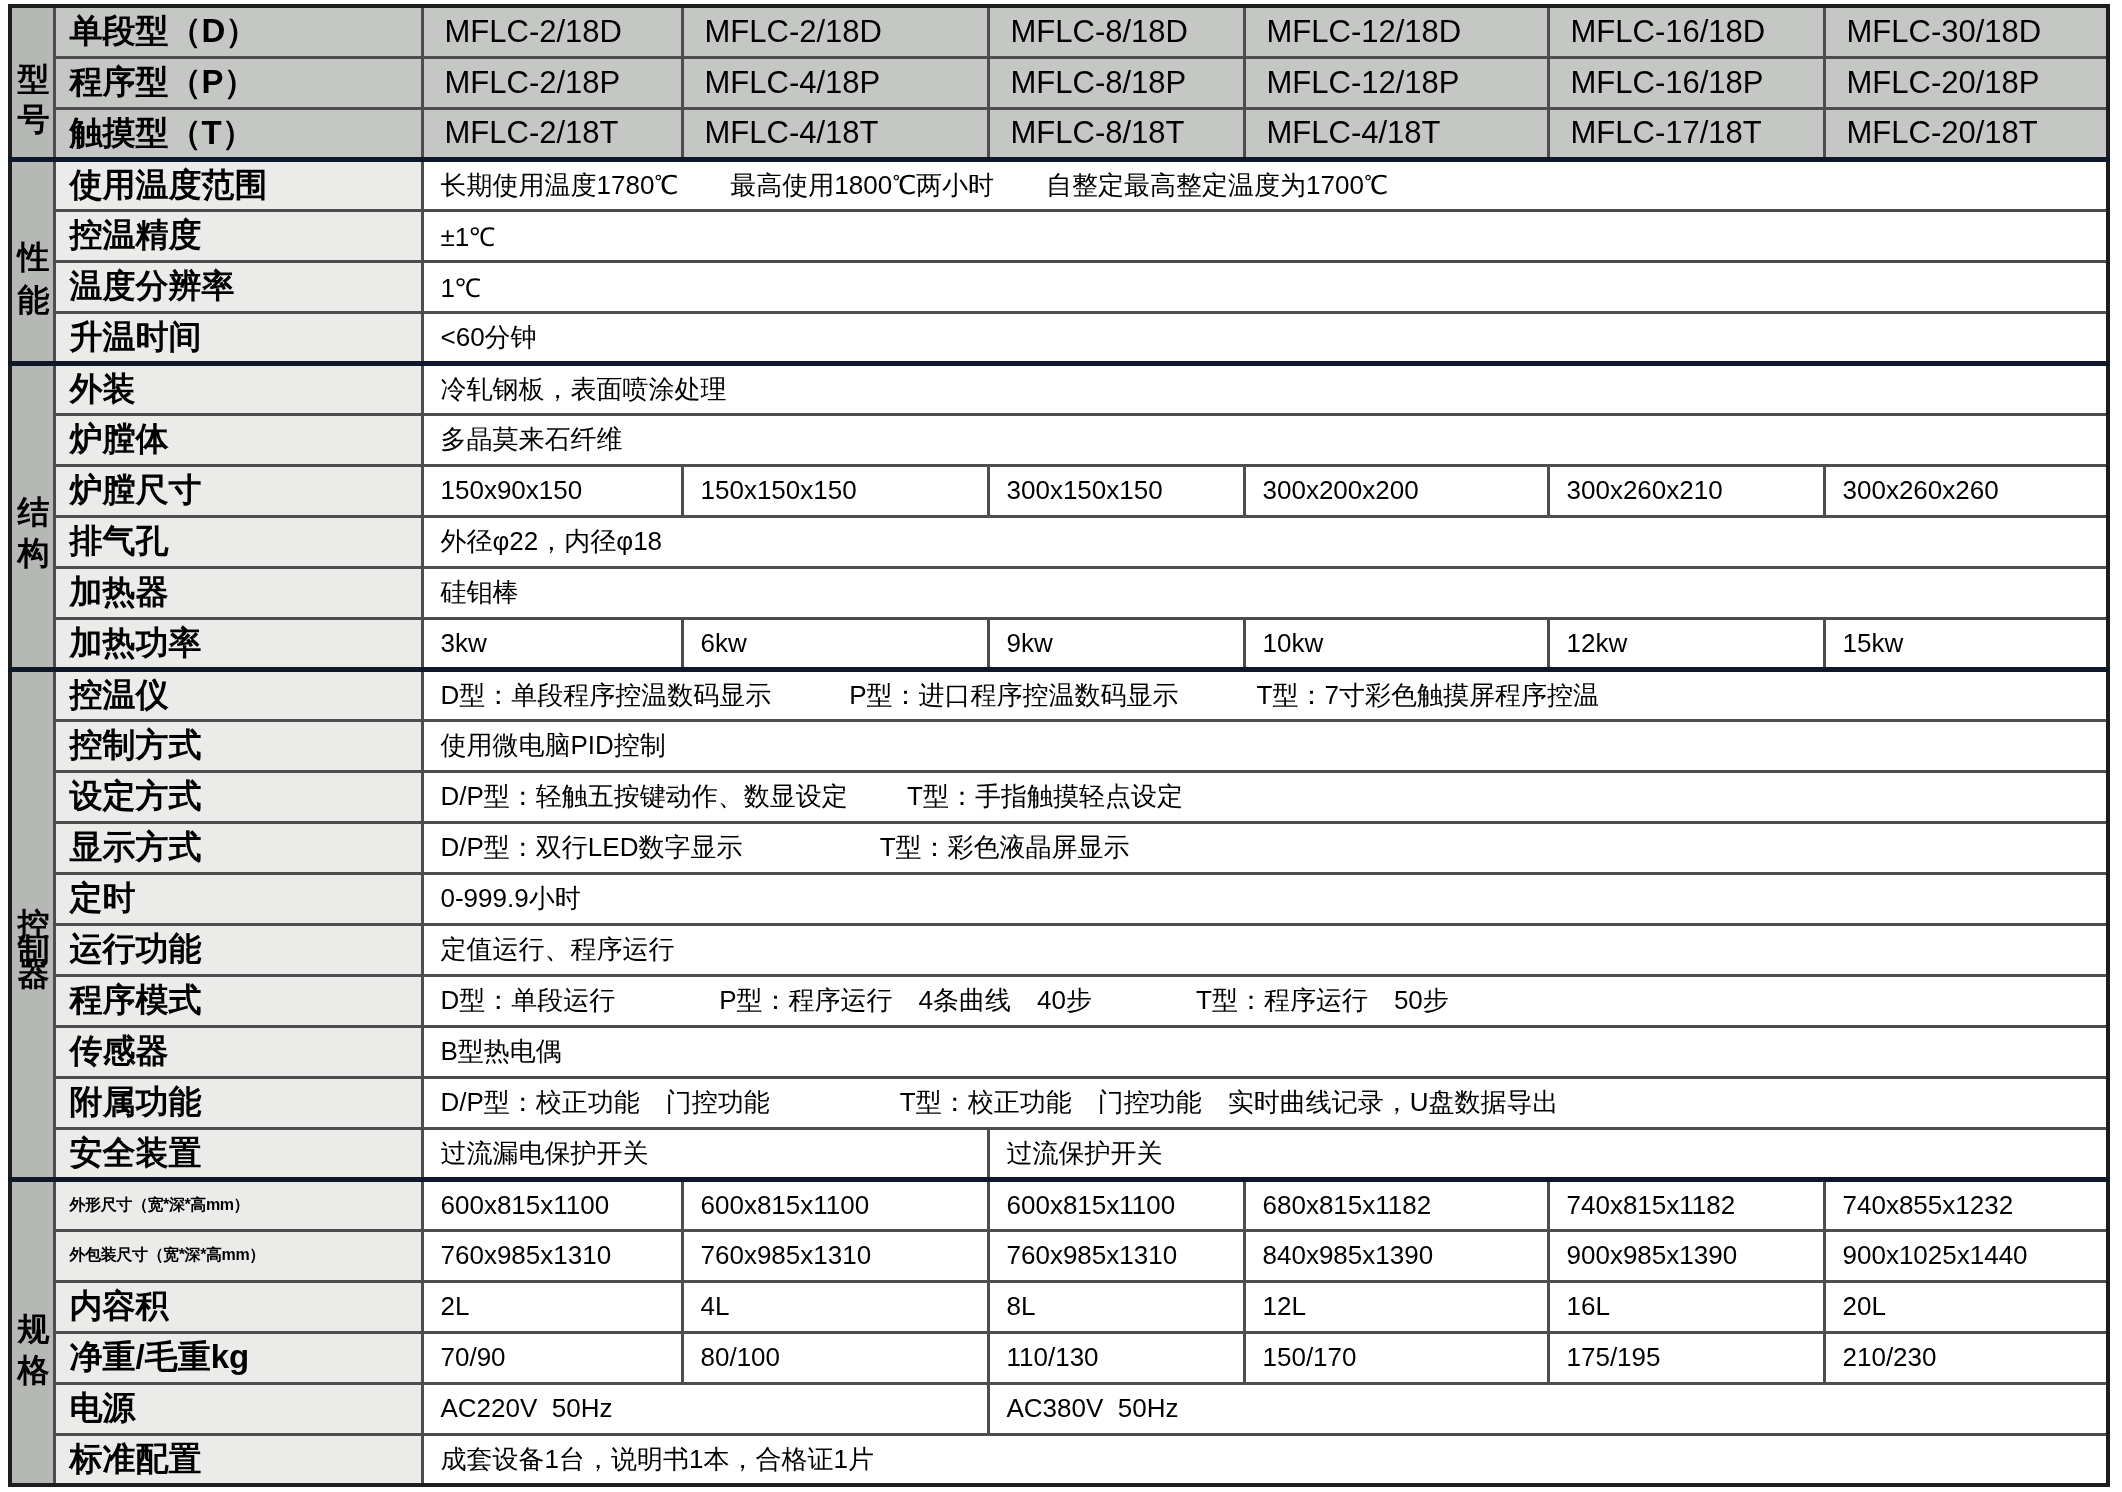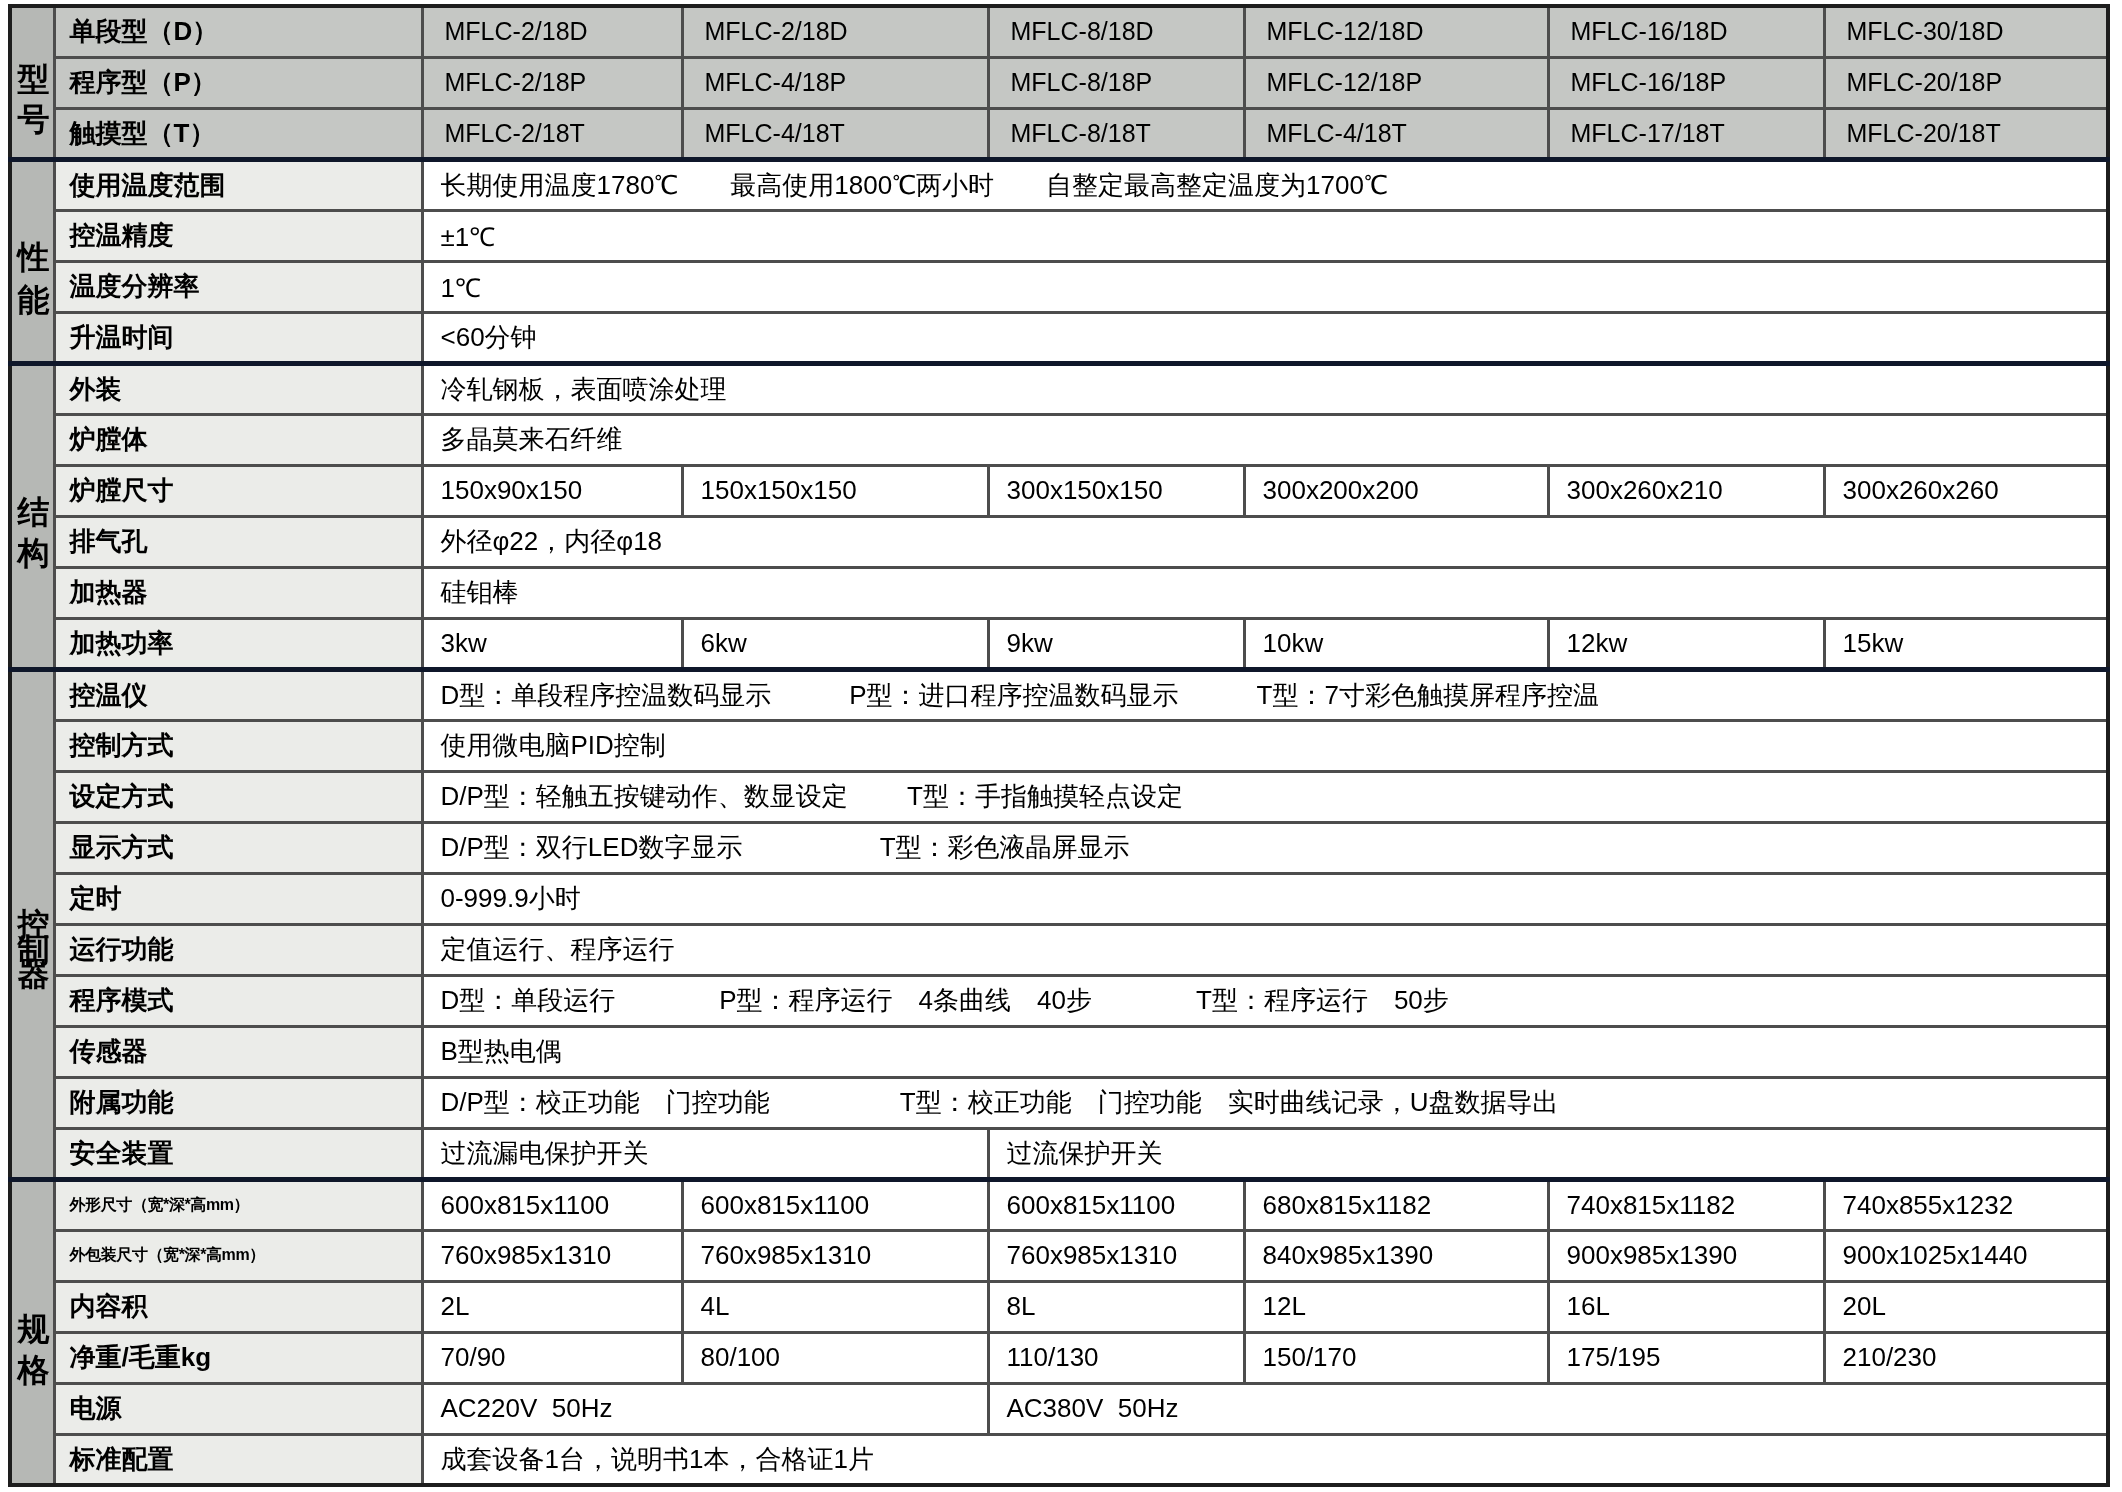--- a/index.html
+++ b/index.html
@@ -31,37 +31,37 @@
     writing-mode:vertical-rl;
     text-orientation:upright;
     letter-spacing:1.3em;
     margin:0 auto;
     display:inline-block;
   }
   td.g .vtxt.tight3{letter-spacing:0.8em;}
   
   td.l{
     background:#ebece9;
-    font-size:26px;
+    font-size:33px;
     font-weight:600;
     padding:0 6px 0 14px;
     white-space:nowrap;
   }
   tr.narrowlbl td.l{font-size:16px;letter-spacing:-0.4px;}
   
   td.v{
     background:#ffffff;
     font-size:26px;
     font-weight:400;
     padding:0 6px 0 17px;
     white-space:pre;
   }
   
   tr.model td.l, tr.model td.v{background:#c5c7c4;}
-  tr.model td.v{font-size:25px;padding-left:21px;}
+  tr.model td.v{font-size:31px;padding-left:21px;}
 </style>
 </head>
 <body>
 
 <div class="wrap">
 <table class="spec">
   <colgroup>
     <col style="width:44px">
         <col style="width:368px">
     <col style="width:260px">

